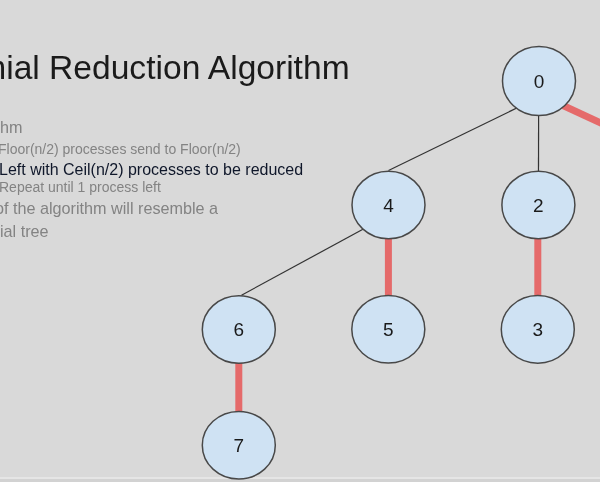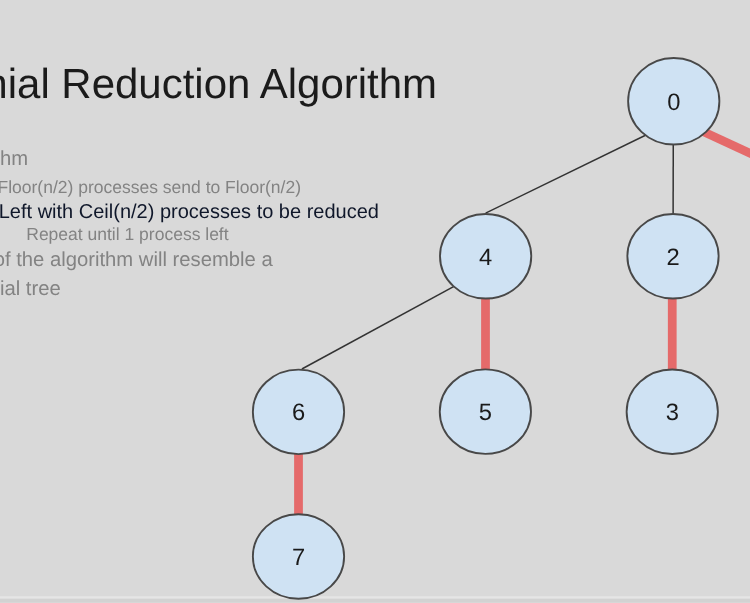--- a/index.html
+++ b/index.html
@@ -38,15 +38,15 @@
       <text x="388.3" y="336.1">5</text>
       <text x="537.8" y="336.2">3</text>
       <text x="238.8" y="452">7</text>
     </g>
   </svg>
 
   <div class="t" style="left:-89px;top:50.6px;font-size:33.6px;color:#1b1b1b;">Binomial Reduction Algorithm</div>
   <div class="t" style="left:-77.4px;top:118.9px;font-size:16.2px;color:#838383;">The Algorithm</div>
   <div class="t" style="left:-2px;top:142.3px;font-size:14px;color:#838383;">Floor(n/2) processes send to Floor(n/2)</div>
   <div class="t" style="left:-1px;top:161.5px;font-size:16px;color:#0f172a;">Left with Ceil(n/2) processes to be reduced</div>
-  <div class="t" style="left:-1px;top:180.3px;font-size:14px;color:#838383;padding-left:22px;">Repeat until 1 process left</div>
+  <div class="t" style="left:-1px;top:180.3px;font-size:14px;color:#838383;">Repeat until 1 process left</div>
   <div class="t" style="left:-5px;top:199.9px;font-size:16.2px;color:#838383;">of the algorithm will resemble a</div>
   <div class="t" style="left:-44.1px;top:223.2px;font-size:16.2px;color:#838383;">binomial tree</div>
 
 </body></html>

